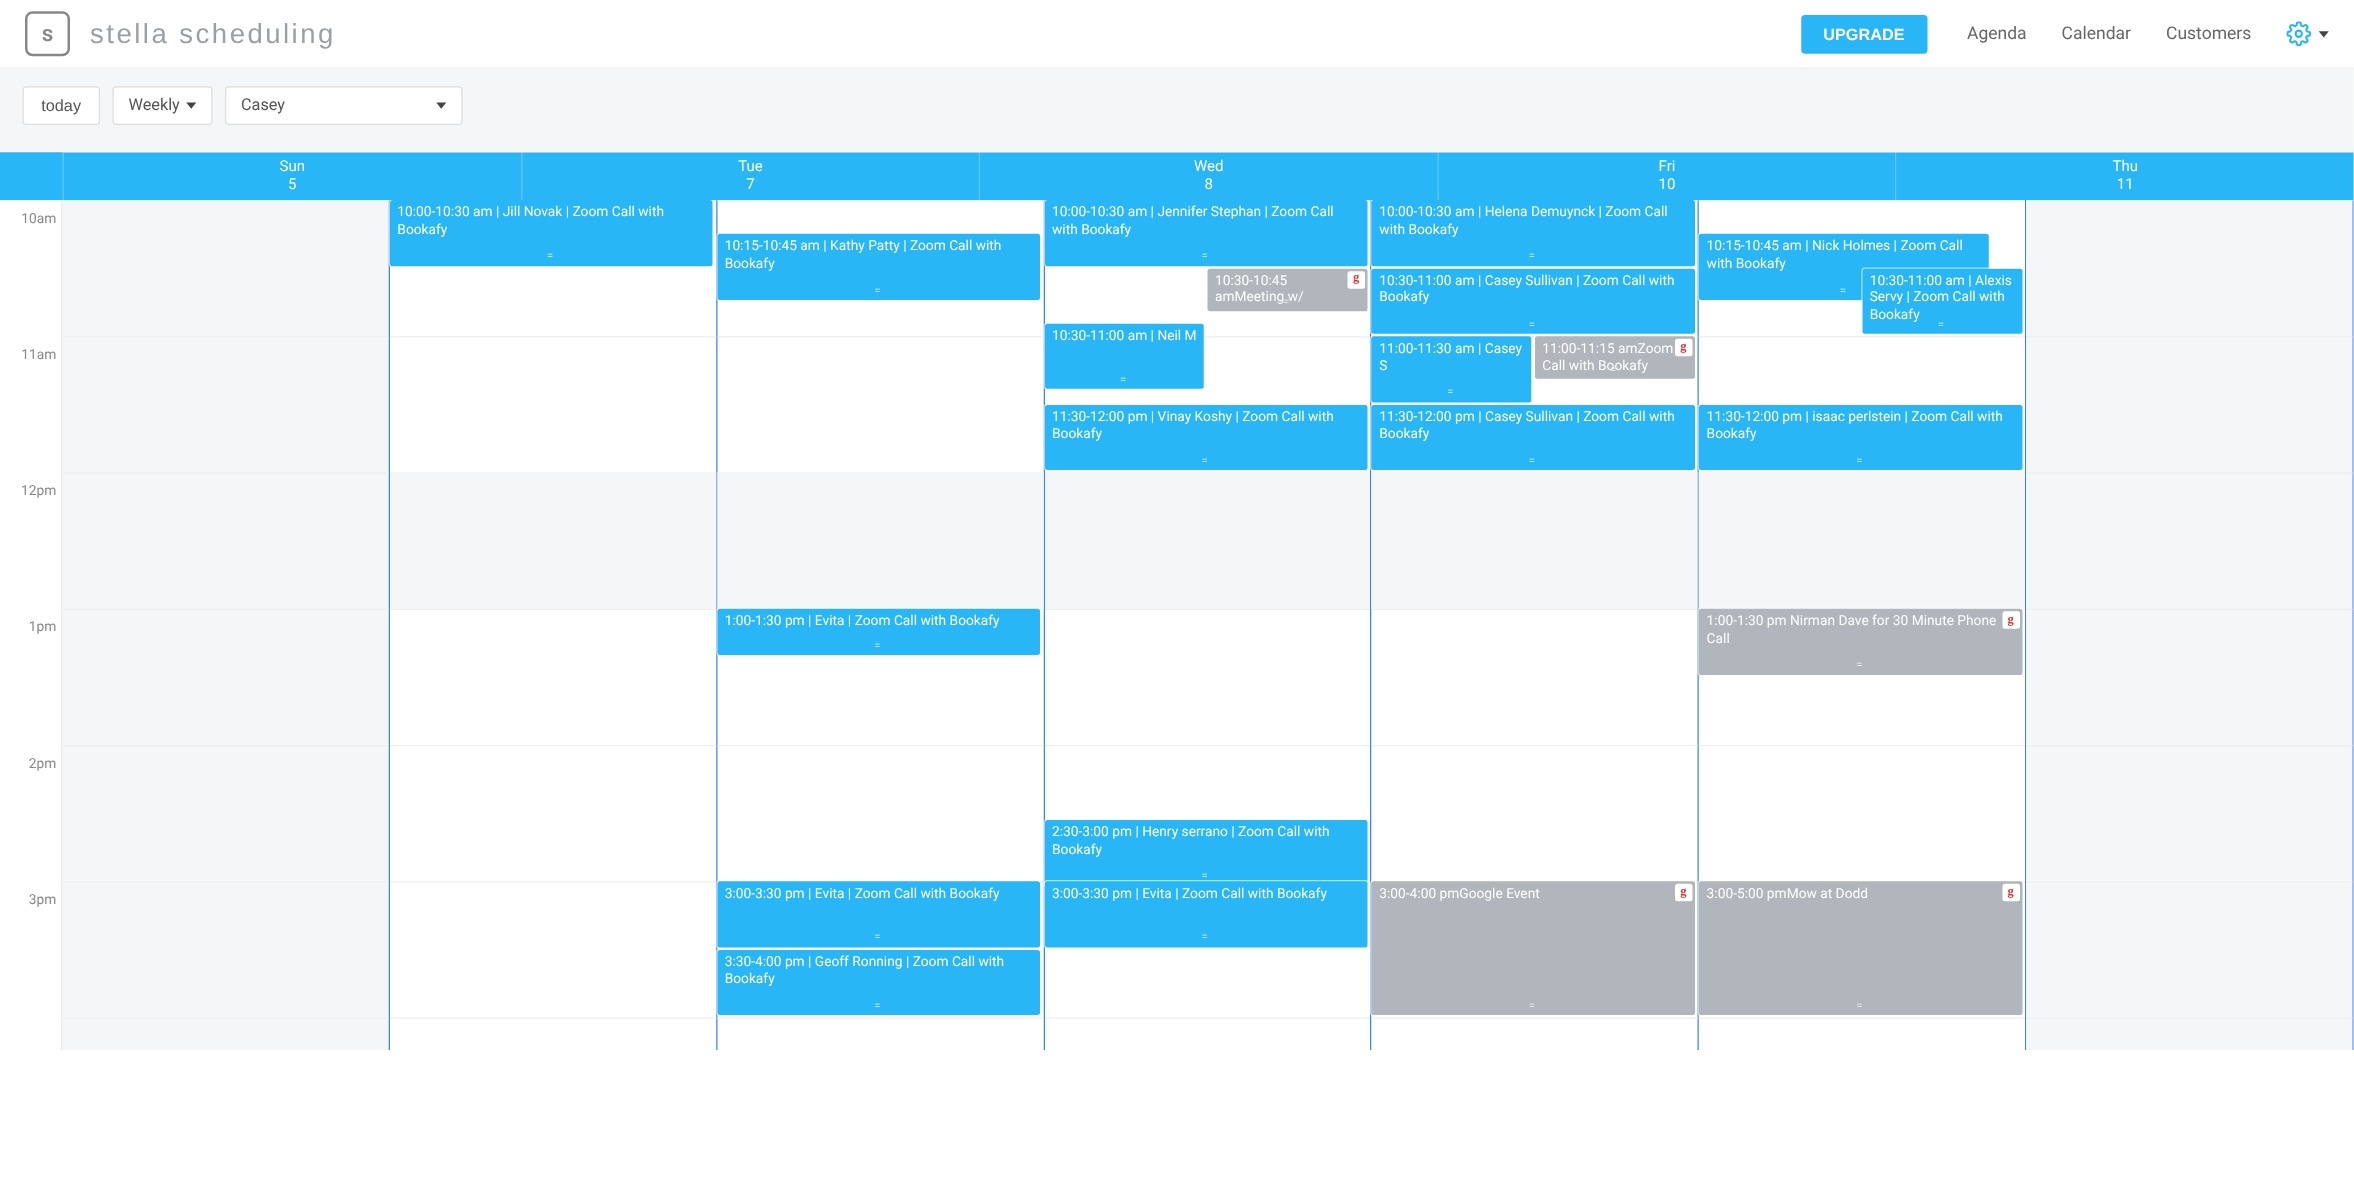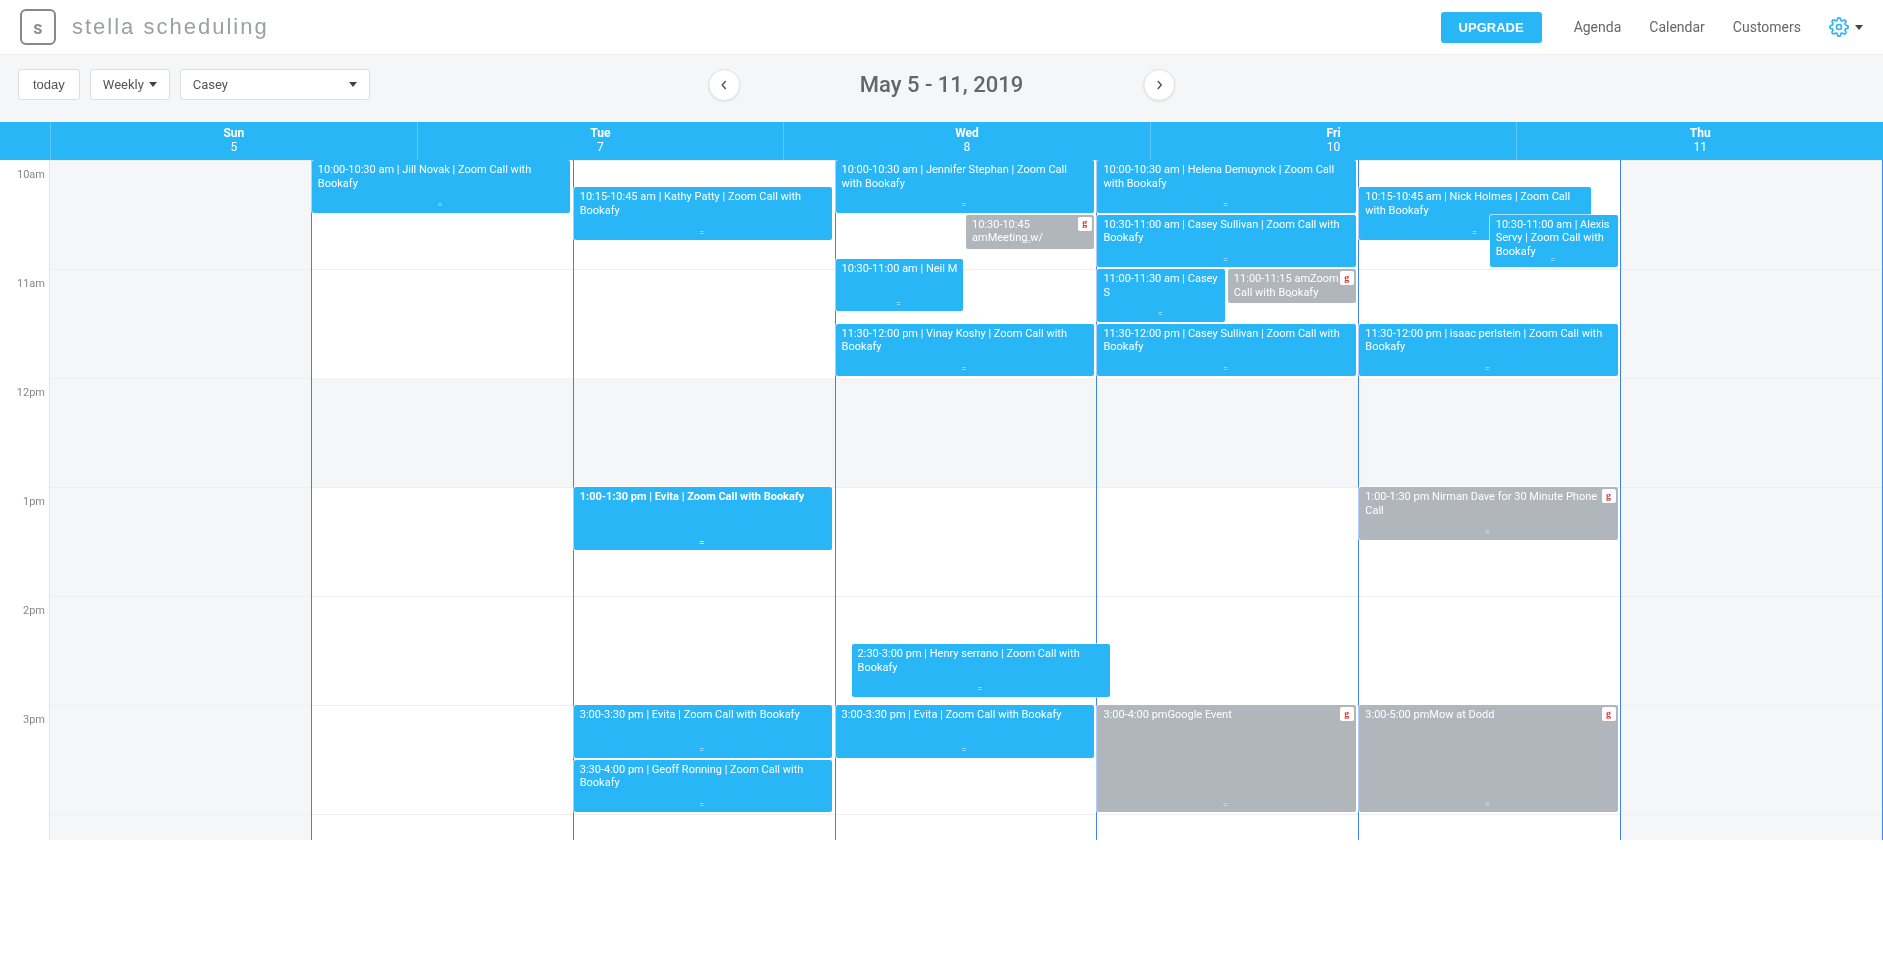--- a/index.html
+++ b/index.html
@@ -111,21 +111,21 @@
   .time-gutter-head {
     width:50px;flex:0 0 50px;background:#29b6f6;
   }
   .day-head {
     flex:1;
     text-align:center;
     padding:4px 0 6px;
     font-size:12px;
     border-left:1px solid rgba(255,255,255,.25);
   }
-  .day-head .dname{display:block;font-weight:700;}
+  .day-head .dname{display:block;font-weight:400;}
   .day-head .dnum{display:block;font-size:12px;margin-top:0;}
 
   .grid-body {
     position:relative;
     display:flex;
     height:680px; 
     overflow:hidden;
   }
   .time-gutter {
     width:50px;flex:0 0 50px;
@@ -201,33 +201,20 @@
   <button class="btn">today</button>
   <div class="select weekly">
     <span>Weekly</span>
     <span class="caret-down"></span>
   </div>
   <div class="select user">
     <span>Casey</span>
     <span class="caret-down"></span>
   </div>
 
-  <div class="center-group">
-    <div class="nav-circle">
-      <svg width="10" height="10" viewBox="0 0 10 10">
-          <path d="M6.5 1 3 5l3.5 4" stroke="#555" stroke-width="1.5" fill="none"></path>
-        </svg>
-    </div>
-    <div class="date-title">May 5 - 11, 2019</div>
-    <div class="nav-circle">
-      <svg width="10" height="10" viewBox="0 0 10 10">
-          <path d="M3.5 1 7 5l-3.5 4" stroke="#555" stroke-width="1.5" fill="none"></path>
-        </svg>
-    </div>
-  </div>
 </div>
 
 <div class="calendar">
   <div class="day-header-row">
     <div class="time-gutter-head"></div>
 
   <div class="day-head">
         <span class="dname">Sun</span>
         <span class="dnum">5</span>
       </div>
@@ -281,38 +268,38 @@
       <div class="day-col">
         <div class="hour-line" style="top: 0px;"></div>
         <div class="hour-line" style="top: 109px;"></div>
         <div class="hour-line" style="top: 218px;"></div>
         <div class="hour-line" style="top: 327px;"></div>
         <div class="hour-line" style="top: 436px;"></div>
         <div class="hour-line" style="top: 545px;"></div>
         <div class="hour-line" style="top: 654px;"></div>
         <div style="position: absolute; left: 0px; right: 0px; top: 218px; height: 109px; background: rgb(245, 246, 247);"></div>
         <div class="event" style="top: 27.25px; height: 52.5px; left: 0%; width: 99%;">10:15-10:45 am | Kathy Patty | Zoom Call with Bookafy<div class="handle">=</div></div>
-        <div class="event" style="top: 327px; height: 63px; left: 0%; width: 99%; font-weight: bold;">1:00-1:30 pm | Evita | Zoom Call with Bookafy<div class="handle">=</div></div>
+        <div class="event" style="top: 327px; height: 37px; left: 0%; width: 99%;">1:00-1:30 pm | Evita | Zoom Call with Bookafy<div class="handle">=</div></div>
         <div class="event" style="top: 545px; height: 52.5px; left: 0%; width: 99%;">3:00-3:30 pm | Evita | Zoom Call with Bookafy<div class="handle">=</div></div>
         <div class="event" style="top: 599.5px; height: 52.5px; left: 0%; width: 99%;">3:30-4:00 pm | Geoff Ronning | Zoom Call with Bookafy<div class="handle">=</div></div>
       </div>
       <div class="day-col">
         <div class="hour-line" style="top: 0px;"></div>
         <div class="hour-line" style="top: 109px;"></div>
         <div class="hour-line" style="top: 218px;"></div>
         <div class="hour-line" style="top: 327px;"></div>
         <div class="hour-line" style="top: 436px;"></div>
         <div class="hour-line" style="top: 545px;"></div>
         <div class="hour-line" style="top: 654px;"></div>
         <div style="position: absolute; left: 0px; right: 0px; top: 218px; height: 109px; background: rgb(245, 246, 247);"></div>
         <div class="event" style="top: 0px; height: 52.5px; left: 0%; width: 99%;">10:00-10:30 am | Jennifer Stephan | Zoom Call with Bookafy<div class="handle">=</div></div>
         <div class="event" style="top: 54.5px; height: 52.5px; left: 0%; width: 49%; margin-top: 44px;">10:30-11:00 am | Neil M<div class="handle">=</div></div>
         <div class="event grey" style="top: 54.5px; height: 34.297px; left: 50%; width: 49%;">10:30-10:45 amMeeting w/<div class="handle">=</div><div class="g-badge">g</div></div>
         <div class="event" style="top: 163.5px; height: 52.5px; left: 0%; width: 99%;">11:30-12:00 pm | Vinay Koshy | Zoom Call with Bookafy<div class="handle">=</div></div>
-        <div class="event" style="top: 484px; height: 52.5px; left: 0%; width: 99%; margin-left: 16px;">2:30-3:00 pm | Henry serrano | Zoom Call with Bookafy<div class="handle">=</div></div>
+        <div class="event" style="top: 496px; height: 52.5px; left: 0%; width: 99%;">2:30-3:00 pm | Henry serrano | Zoom Call with Bookafy<div class="handle">=</div></div>
         <div class="event" style="top: 545px; height: 52.5px; left: 0%; width: 99%;">3:00-3:30 pm | Evita | Zoom Call with Bookafy<div class="handle">=</div></div>
       </div>
       <div class="day-col">
         <div class="hour-line" style="top: 0px;"></div>
         <div class="hour-line" style="top: 109px;"></div>
         <div class="hour-line" style="top: 218px;"></div>
         <div class="hour-line" style="top: 327px;"></div>
         <div class="hour-line" style="top: 436px;"></div>
         <div class="hour-line" style="top: 545px;"></div>
         <div class="hour-line" style="top: 654px;"></div>

